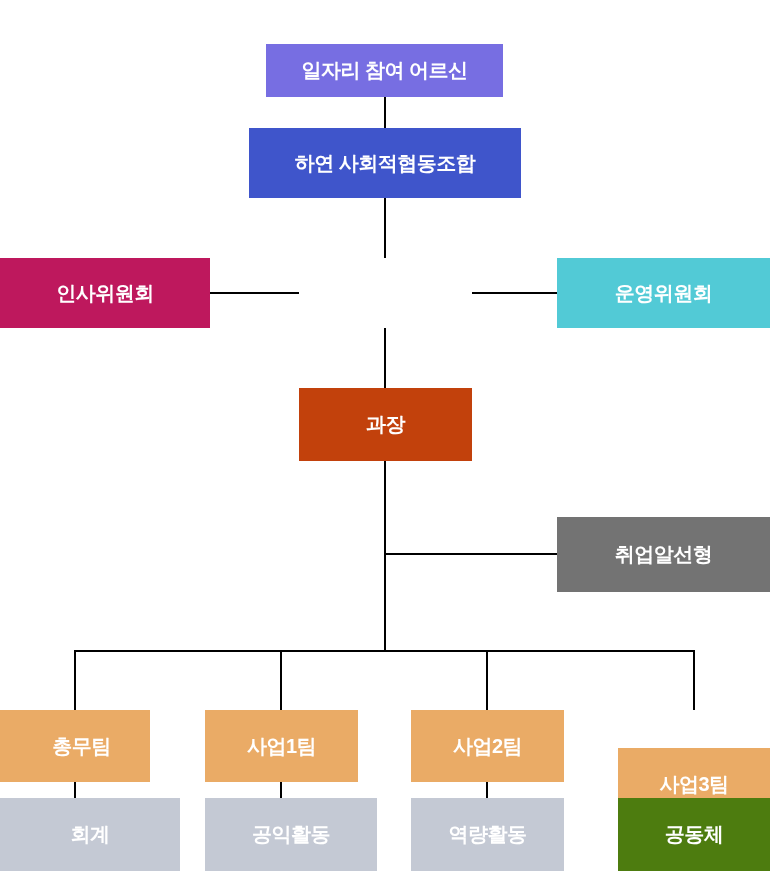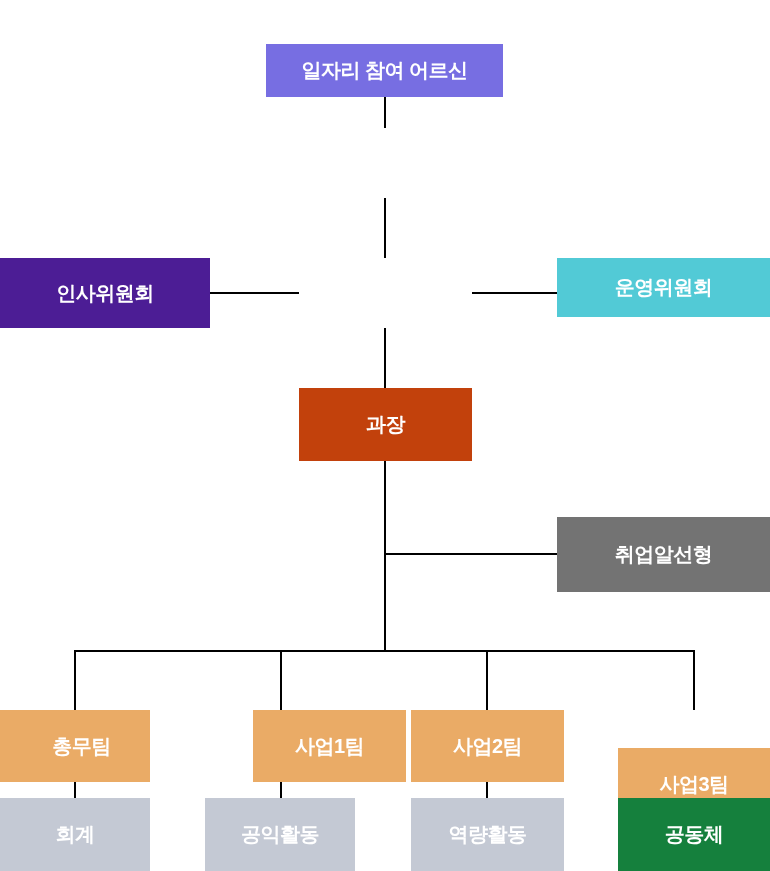--- a/index.html
+++ b/index.html
@@ -29,29 +29,29 @@
   }
   .line {
     position: absolute;
     background: #000000;
   }
   
   .n-participants { left: 266px; top: 6px;   width: 237px; height: 53px; margin-top: 38px; }
   .n-coop         { left: 249px; top: 128px; width: 272px; height: 70px; }
   .n-hr           { left: 0;     top: 258px; width: 210px; height: 70px; }
   .n-director     { left: 299px; top: 258px; width: 173px; height: 70px; }
-  .n-steering     { left: 557px; top: 258px; width: 213px; height: 59px; }
+  .n-steering     { left: 557px; top: 258px; width: 213px; height: 70px; }
   .n-manager      { left: 299px; top: 388px; width: 173px; height: 73px; }
   .n-jobplacement { left: 557px; top: 517px; width: 213px; height: 75px; }
   .n-team1 { left: 0;     top: 710px; width: 150px; height: 72px; }
   .n-team2 { left: 205px; top: 710px; width: 153px; height: 72px; }
   .n-team3 { left: 411px; top: 710px; width: 153px; height: 72px; }
   .n-team4 { left: 618px; top: 710px; width: 152px; height: 72px; margin-top: 38px; }
-  .n-sub1  { left: 0;     top: 798px; width: 150px; height: 73px; }
-  .n-sub2  { left: 205px; top: 798px; width: 150px; height: 73px; }
+  .n-sub1  { left: 0;     top: 798px; width: 180px; height: 73px; }
+  .n-sub2  { left: 205px; top: 798px; width: 172px; height: 73px; }
   .n-sub3  { left: 411px; top: 798px; width: 153px; height: 73px; }
   .n-sub4  { left: 618px; top: 798px; width: 152px; height: 73px; }
 </style>
 </head>
 <body>
 
 <div class="canvas">
 
   <div class="line" style="left:384px; top:71px;  width:2px; height:57px;"></div>
   <div class="line" style="left:384px; top:198px; width:2px; height:60px;"></div>
@@ -65,33 +65,34 @@
   <div class="line" style="left:280px; top:650px; width:2px; height:60px;"></div>
   <div class="line" style="left:486px; top:650px; width:2px; height:60px;"></div>
   <div class="line" style="left:693px; top:650px; width:2px; height:60px;"></div>
   <div class="line" style="left:74px;  top:782px; width:2px; height:16px;"></div>
   <div class="line" style="left:280px; top:782px; width:2px; height:16px;"></div>
   <div class="line" style="left:486px; top:782px; width:2px; height:16px;"></div>
   <div class="line" style="left:693px; top:782px; width:2px; height:16px;"></div>
 
   <div class="node n-participants" style="background-color: rgb(119, 110, 226);">일자리 참여 어르신</div>
 
+  <div class="node n-coop" style="background-color: rgb(63, 85, 203);">하연 사회적협동조합</div>
 
-  <div class="node n-hr" style="background-color: #4c1d95;">인사위원회</div>
+  <div class="node n-hr" style="background-color: #be185d;">인사위원회</div>
 
 
   <div class="node n-steering" style="background-color: rgb(82, 202, 214);">운영위원회</div>
 
   <div class="node n-manager" style="background-color: #c2410c;">과장</div>
 
   <div class="node n-jobplacement" style="background-color: #737373;">취업알선형</div>
 
   <div class="node n-team1" style="background-color: rgb(234, 171, 102); padding-left: 13px;">총무팀</div>
-  <div class="node n-team2" style="background-color: rgb(234, 171, 102); margin-left: 48px;">사업1팀</div>
+  <div class="node n-team2" style="background-color: rgb(234, 171, 102);">사업1팀</div>
   <div class="node n-team3" style="background-color: rgb(234, 171, 102);">사업2팀</div>
   <div class="node n-team4" style="background-color: rgb(234, 171, 102);">사업3팀</div>
 
   <div class="node n-sub1" style="background-color: rgb(196, 201, 212);">회계</div>
   <div class="node n-sub2" style="background-color: rgb(196, 201, 212);">공익활동</div>
   <div class="node n-sub3" style="background-color: rgb(196, 201, 212);">역량활동</div>
-  <div class="node n-sub4" style="background-color: #15803d;">공동체</div>
+  <div class="node n-sub4" style="background-color: #4d7c0f;">공동체</div>
 
 </div>
 
 </body></html>

